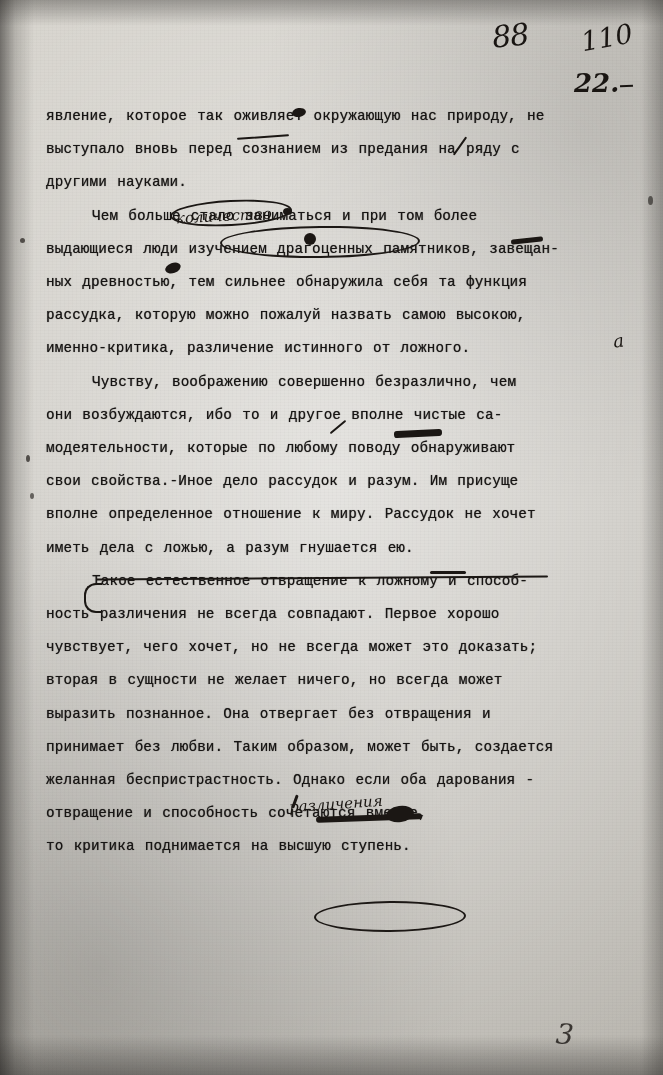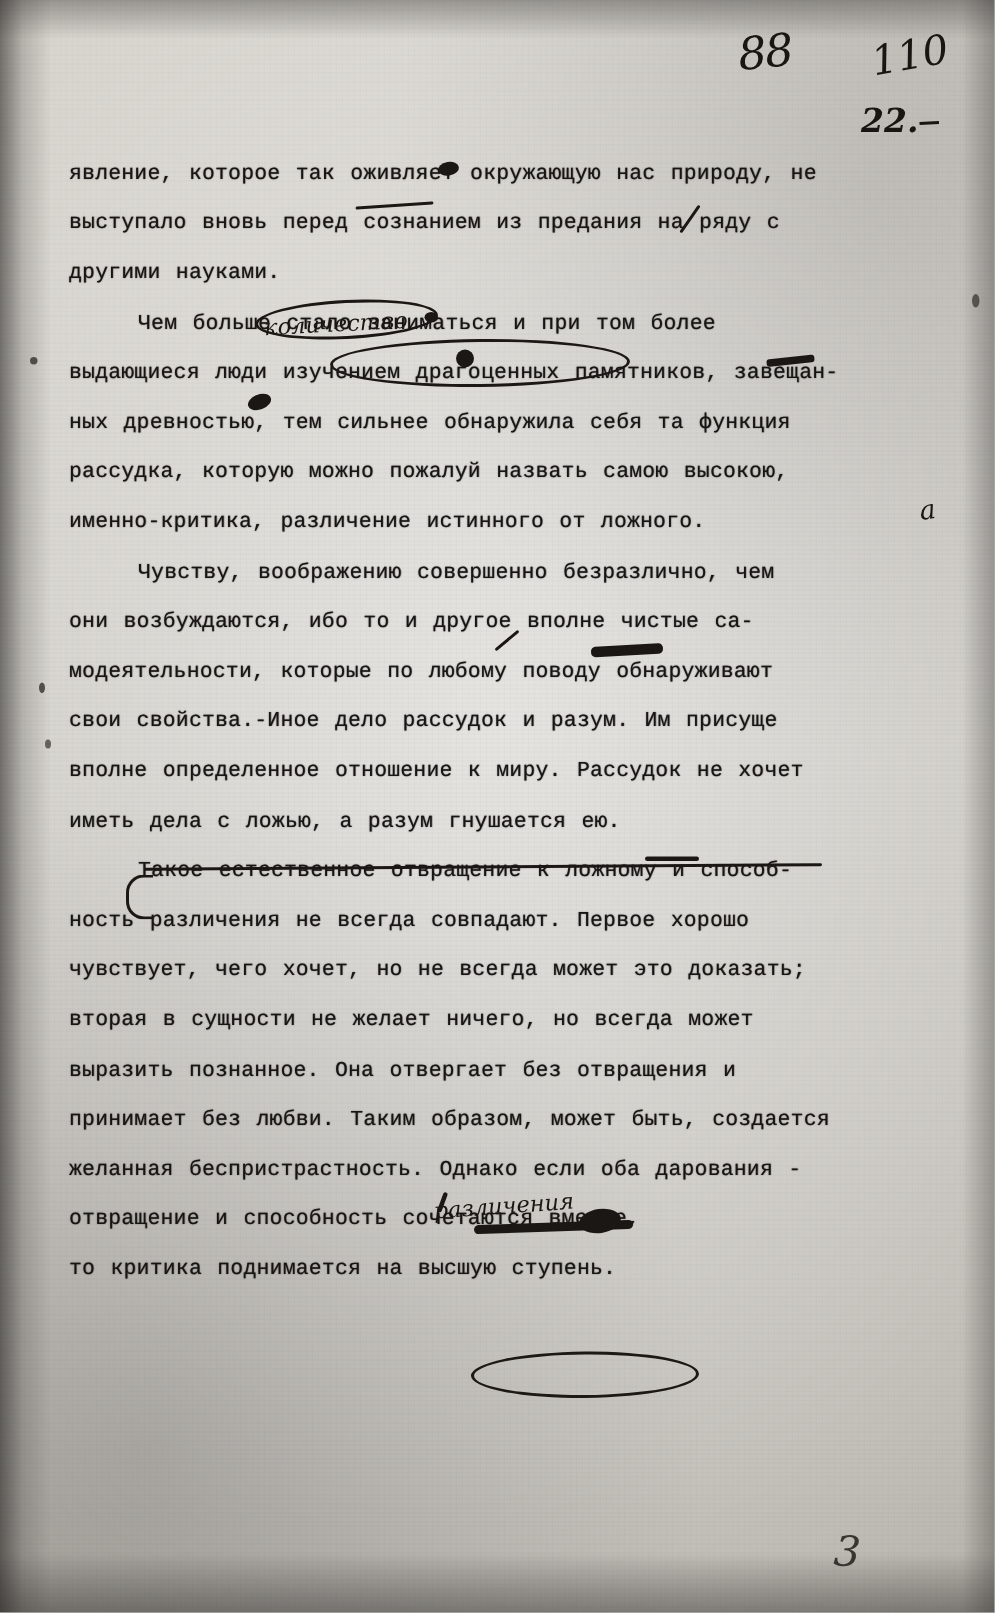--- a/index.html
+++ b/index.html
@@ -93,21 +93,21 @@
     letter-spacing: -1px;
   }
   #pg-num-110 {
     left: 581px; top: 22px;
     font-size: 27px;
     font-style: italic;
     transform: rotate(-10deg);
   }
   #pg-num-22 {
     left: 574px; top: 68px;
-    font-size: 22px;
+    font-size: 26px;
     font-weight: bold;
     font-style: italic;
   }
   #pg-num-22 .dash {
     display: inline-block;
     width: 13px;
     height: 2px;
     background: #191512;
     vertical-align: 5px;
     margin-left: 1px;

